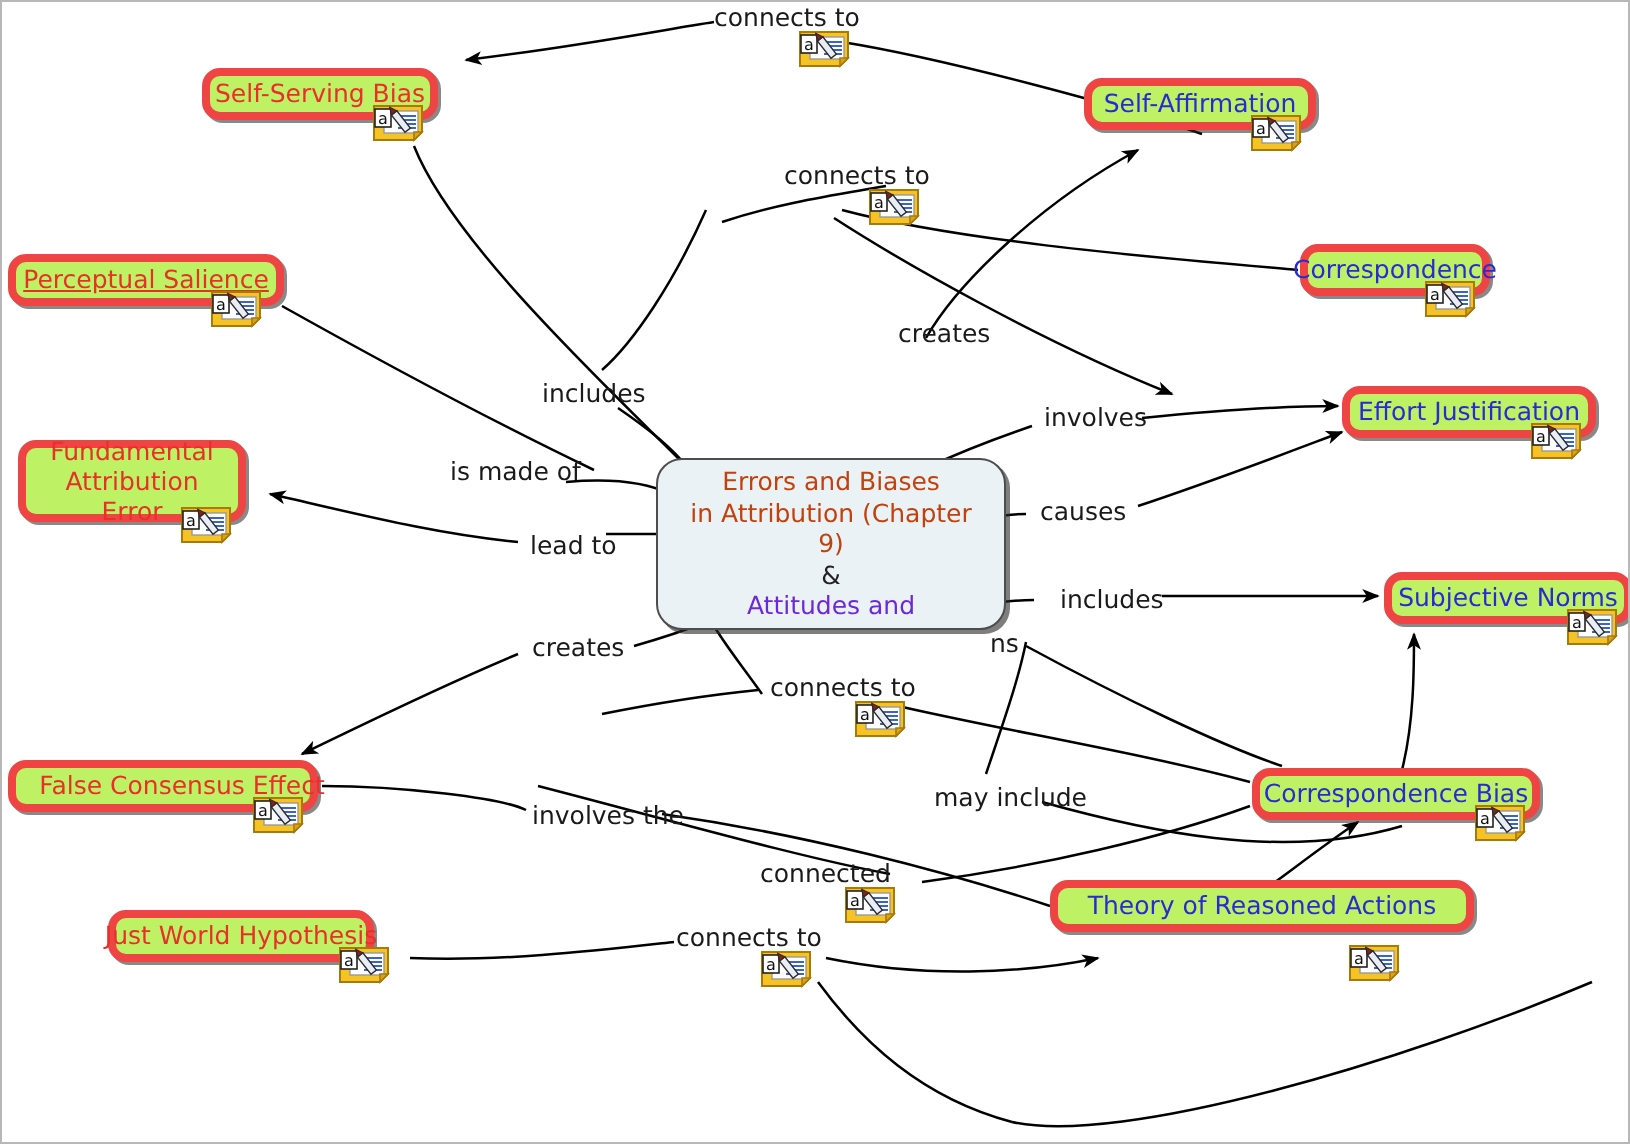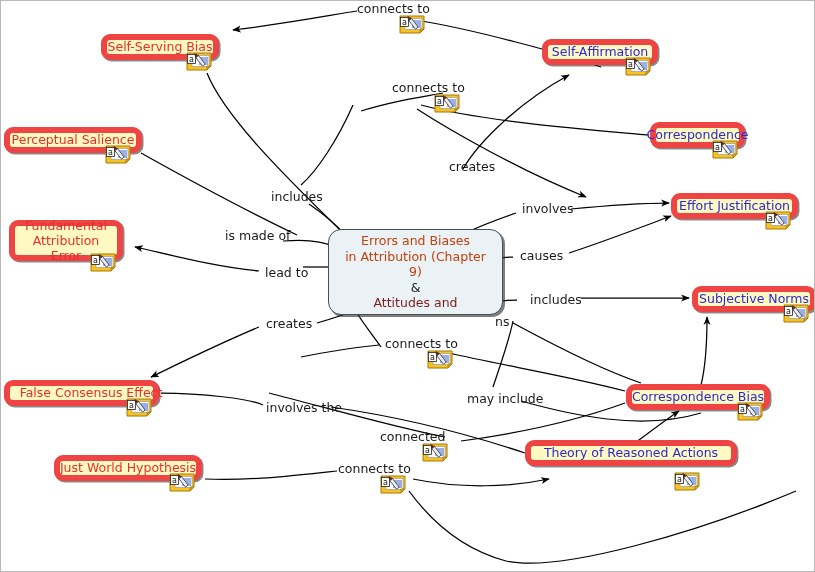--- a/index.html
+++ b/index.html
@@ -19,22 +19,22 @@
   #edge-layer {
     position: absolute;
     left: 0; top: 0;
     width: 815px; height: 572px;
     pointer-events: none;
   }
 
   
   .node {
     position: absolute;
-    background: #fef9c3;
-    border: 6px solid #ef4444;
+    background: #bef264;
+    border: 4px solid #ef4444;
     border-radius: 9px;
     box-shadow: 1.5px 1.5px 0 rgba(40,40,40,0.55);
     display: flex;
     align-items: center;
     justify-content: center;
     text-align: center;
     padding: 3px 9px;
     font-size: 12.5px;
     line-height: 14px;
     white-space: nowrap;
@@ -50,21 +50,21 @@
     border: 1.4px solid #4d4d4d;
     border-radius: 13px;
     box-shadow: 2px 2px 0 rgba(40,40,40,0.6);
     padding: 7px 10px;
     line-height: 15.5px;
     white-space: normal;
     z-index: 6;
   }
   .central .c-red  { color: #c2410c; }
   .central .c-amp  { color: #222222; }
-  .central .c-blue { color: #7f1d1d; }
+  .central .c-blue { color: #6d28d9; }
 
   
   .elabel {
     position: absolute;
     color: #1a1a1a;
     font-size: 12.5px;
     line-height: 14px;
     white-space: nowrap;
     background: transparent;
     z-index: 7;
@@ -219,21 +219,21 @@
           </g>
           <rect x="1.5" y="2.5" width="8" height="9" fill="#ffffff" stroke="#222" stroke-width="0.8"></rect>
           <text x="5.5" y="10" font-family="DejaVu Sans, sans-serif" font-size="8" text-anchor="middle" fill="#111">a</text>
           <g transform="rotate(-38 15 9)">
             <rect x="13" y="3" width="3.4" height="11" fill="#e9eef6" stroke="#2b2b2b" stroke-width="0.7"></rect>
             <path d="M13 3 L16.4 3 L14.7 -0.6 Z" fill="#8c1f16" stroke="#2b2b2b" stroke-width="0.6"></path>
           </g>
           <path d="M21 18 L21 14 L25 14 Z" fill="#d9a516" stroke="#a9790a" stroke-width="0.8"></path>
         </svg>
       </div>
-      <div class="node red" style="left: 3px; top: 126px; width: 138px; height: 26px;">
+      <div class="node red" style="left: 3px; top: 126px; width: 138px; height: 26px; text-decoration: underline;">
         <span>Perceptual Salience</span>
       </div>
       <div class="badge" style="left: 104px; top: 144px;">
         <svg width="26" height="19" viewBox="0 0 26 19" xmlns="http://www.w3.org/2000/svg">
           <path d="M1 1 H25 V14 L21 18 H1 Z" fill="#f6c324" stroke="#a9790a" stroke-width="1"></path>
           <rect x="6" y="3.5" width="17" height="11" fill="#fdfdfd" stroke="#9a9a9a" stroke-width="0.7"></rect>
           <g stroke="#3b63c8" stroke-width="1">
             <line x1="13" y1="6" x2="22" y2="6"></line>
             <line x1="13" y1="8" x2="22" y2="8"></line>
             <line x1="13" y1="10" x2="22" y2="10"></line>
@@ -373,21 +373,21 @@
           </g>
           <rect x="1.5" y="2.5" width="8" height="9" fill="#ffffff" stroke="#222" stroke-width="0.8"></rect>
           <text x="5.5" y="10" font-family="DejaVu Sans, sans-serif" font-size="8" text-anchor="middle" fill="#111">a</text>
           <g transform="rotate(-38 15 9)">
             <rect x="13" y="3" width="3.4" height="11" fill="#e9eef6" stroke="#2b2b2b" stroke-width="0.7"></rect>
             <path d="M13 3 L16.4 3 L14.7 -0.6 Z" fill="#8c1f16" stroke="#2b2b2b" stroke-width="0.6"></path>
           </g>
           <path d="M21 18 L21 14 L25 14 Z" fill="#d9a516" stroke="#a9790a" stroke-width="0.8"></path>
         </svg>
       </div>
-      <div class="node red" style="left: 53px; top: 454px; width: 148px; height: 26px;">
+      <div class="node red" style="left: 53px; top: 454px; width: 133px; height: 26px;">
         <span>Just World Hypothesis</span>
       </div>
       <div class="badge" style="left: 168px; top: 472px;">
         <svg width="26" height="19" viewBox="0 0 26 19" xmlns="http://www.w3.org/2000/svg">
           <path d="M1 1 H25 V14 L21 18 H1 Z" fill="#f6c324" stroke="#a9790a" stroke-width="1"></path>
           <rect x="6" y="3.5" width="17" height="11" fill="#fdfdfd" stroke="#9a9a9a" stroke-width="0.7"></rect>
           <g stroke="#3b63c8" stroke-width="1">
             <line x1="13" y1="6" x2="22" y2="6"></line>
             <line x1="13" y1="8" x2="22" y2="8"></line>
             <line x1="13" y1="10" x2="22" y2="10"></line>

